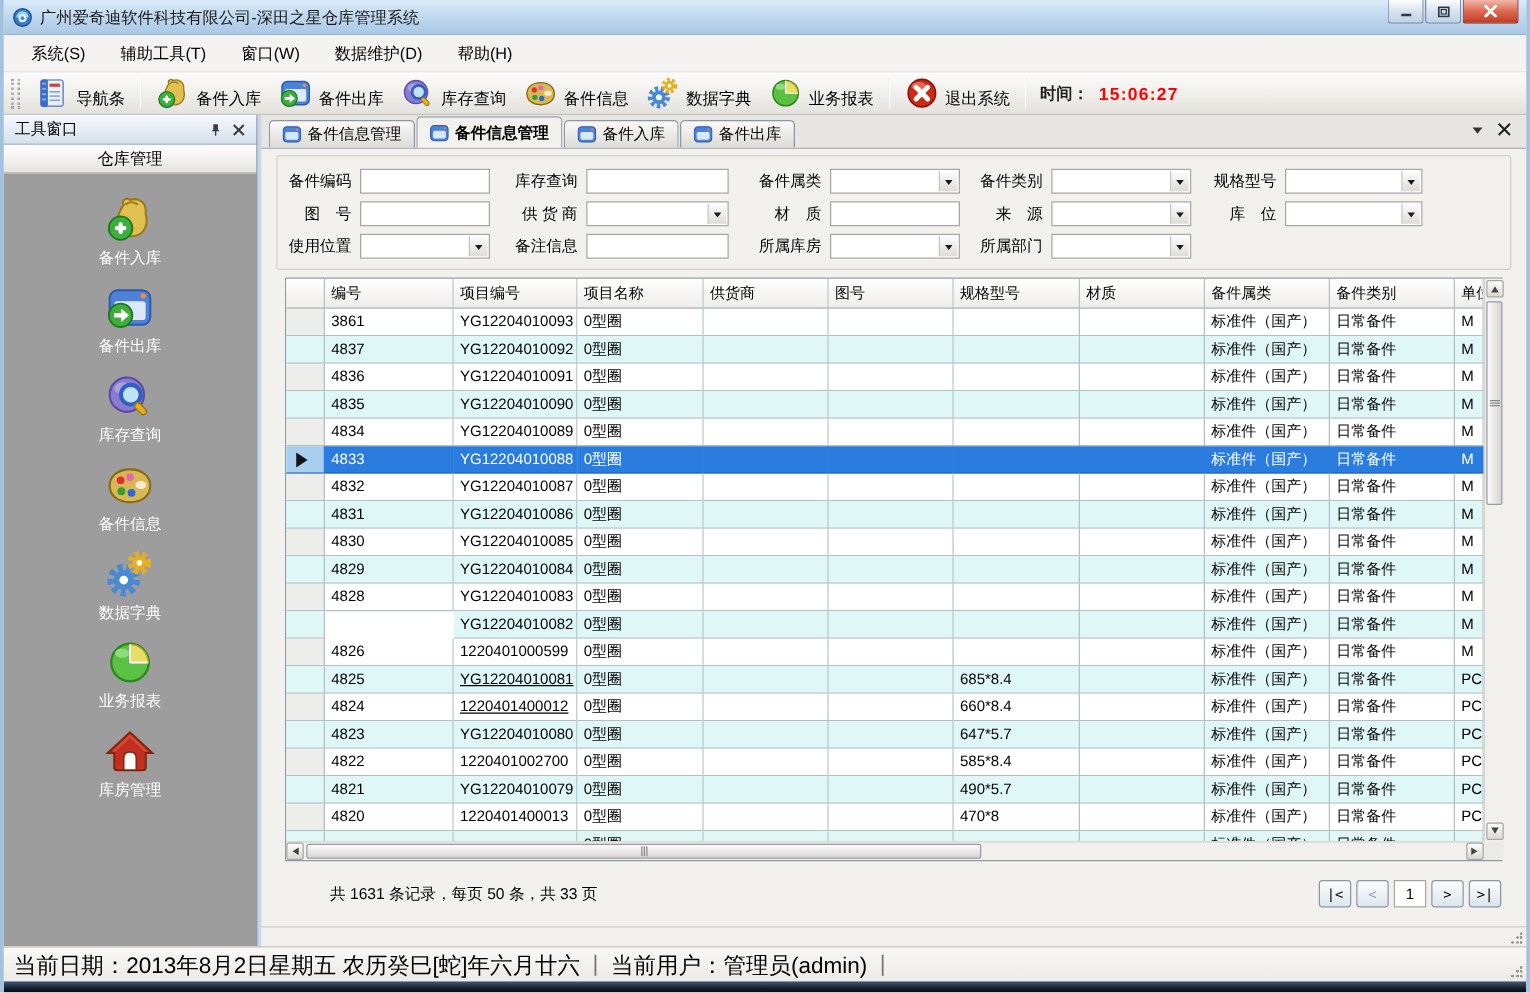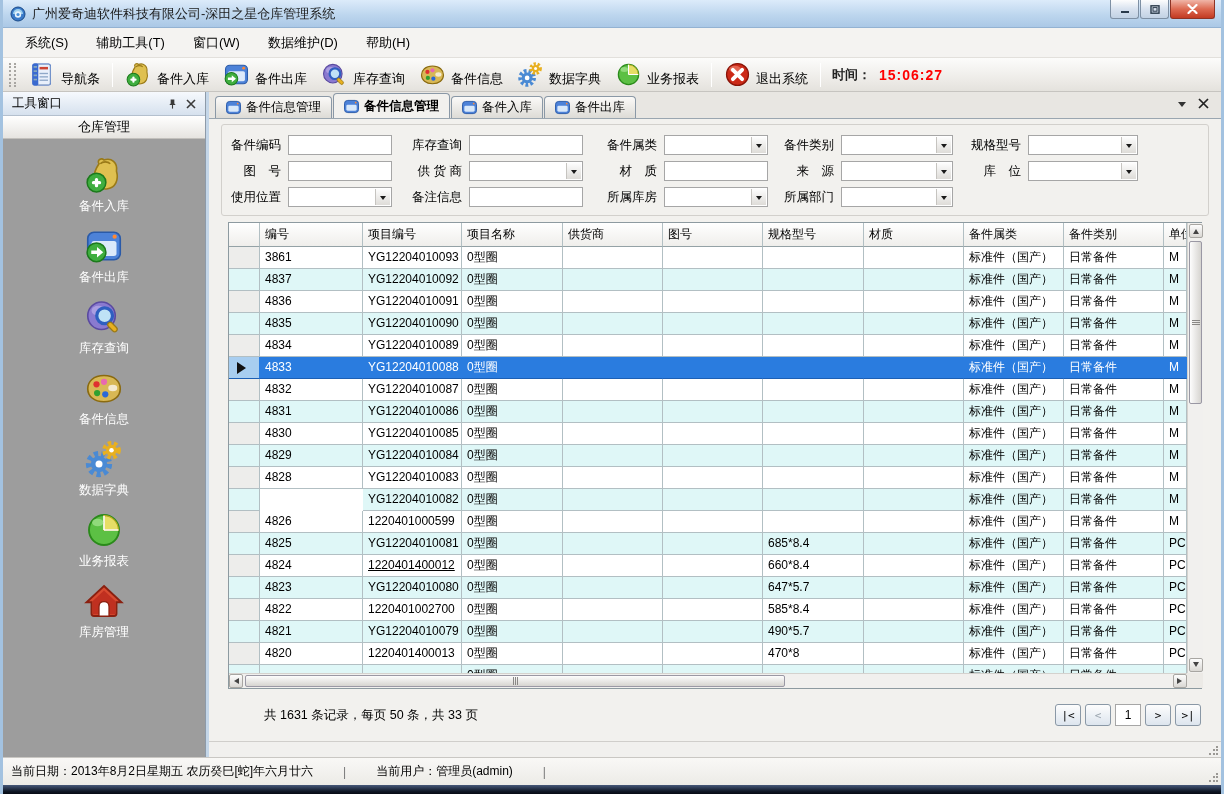--- a/index.html
+++ b/index.html
@@ -126,21 +126,21 @@
   .pg-btn { width:26px; height:22px; border:1px solid #8a98a6; border-radius:3px; background:linear-gradient(#fdfdfd,#dde5ee);
             font-size:11px; font-family:"DejaVu Sans Mono",monospace; display:flex; align-items:center; justify-content:center; }
   .pg-btn.dim { color:#9aa4ae; }
   .pg-input { width:26px; height:22px; border:1px solid #a6a6a6; text-align:center; font-size:12px; font-family:inherit; outline:none; }
   .pager-export { display:flex; gap:10px; margin-left:22px; }
 
   .inner-strip { height:17px; flex:none; border-top:1px solid #d0cecb; background:#f1f0ee; position:relative; }
 
   
   .statusbar { height:28px; flex:none; display:flex; align-items:center; background:linear-gradient(#f9f8f6,#ecebe7);
-               border-top:1px solid #c9c7c3; padding-left:8px; position:relative; font-size:12px;gap:20px; }
+               border-top:1px solid #c9c7c3; padding-left:8px; position:relative; font-size:18px; }
   .statusbar .sep { margin:0 10px; color:#777; }
   .grip-dots { position:absolute; right:3px; bottom:3px; width:10px; height:10px;
                background:radial-gradient(circle at 2px 9px,#9a9894 1px,transparent 1.2px),
                           radial-gradient(circle at 6px 9px,#9a9894 1px,transparent 1.2px),
                           radial-gradient(circle at 9px 9px,#9a9894 1px,transparent 1.2px),
                           radial-gradient(circle at 6px 5px,#9a9894 1px,transparent 1.2px),
                           radial-gradient(circle at 9px 5px,#9a9894 1px,transparent 1.2px),
                           radial-gradient(circle at 9px 2px,#9a9894 1px,transparent 1.2px); }
   .bottom-edge { height:9px; flex:none; background:linear-gradient(#46587a,#101826 70%,#060a12); }
 </style>
@@ -718,21 +718,21 @@
                 <div class="g-cell" style="width: 100px;"></div>
                 <div class="g-cell" style="width: 101px;"></div>
                 <div class="g-cell" style="width: 100px;"></div>
                 <div class="g-cell" style="width: 100px;">标准件（国产）</div>
                 <div class="g-cell" style="width: 100px;">日常备件</div>
                 <div class="g-cell" style="width: 23px;">M</div>
               </div>
               <div class="g-row alt">
                 <div class="g-cell ind" style="width: 31px;"></div>
                 <div class="g-cell" style="width: 103px;">4825</div>
-                <div class="g-cell" style="width: 99px;">YG12204010081</div>
+                <div class="g-cell" style="width: 99px; text-decoration: underline;">YG12204010081</div>
                 <div class="g-cell" style="width: 101px;">0型圈</div>
                 <div class="g-cell" style="width: 100px;"></div>
                 <div class="g-cell" style="width: 100px;"></div>
                 <div class="g-cell" style="width: 101px;">685*8.4</div>
                 <div class="g-cell" style="width: 100px;"></div>
                 <div class="g-cell" style="width: 100px;">标准件（国产）</div>
                 <div class="g-cell" style="width: 100px;">日常备件</div>
                 <div class="g-cell" style="width: 23px;">PC</div>
               </div>
               <div class="g-row">

